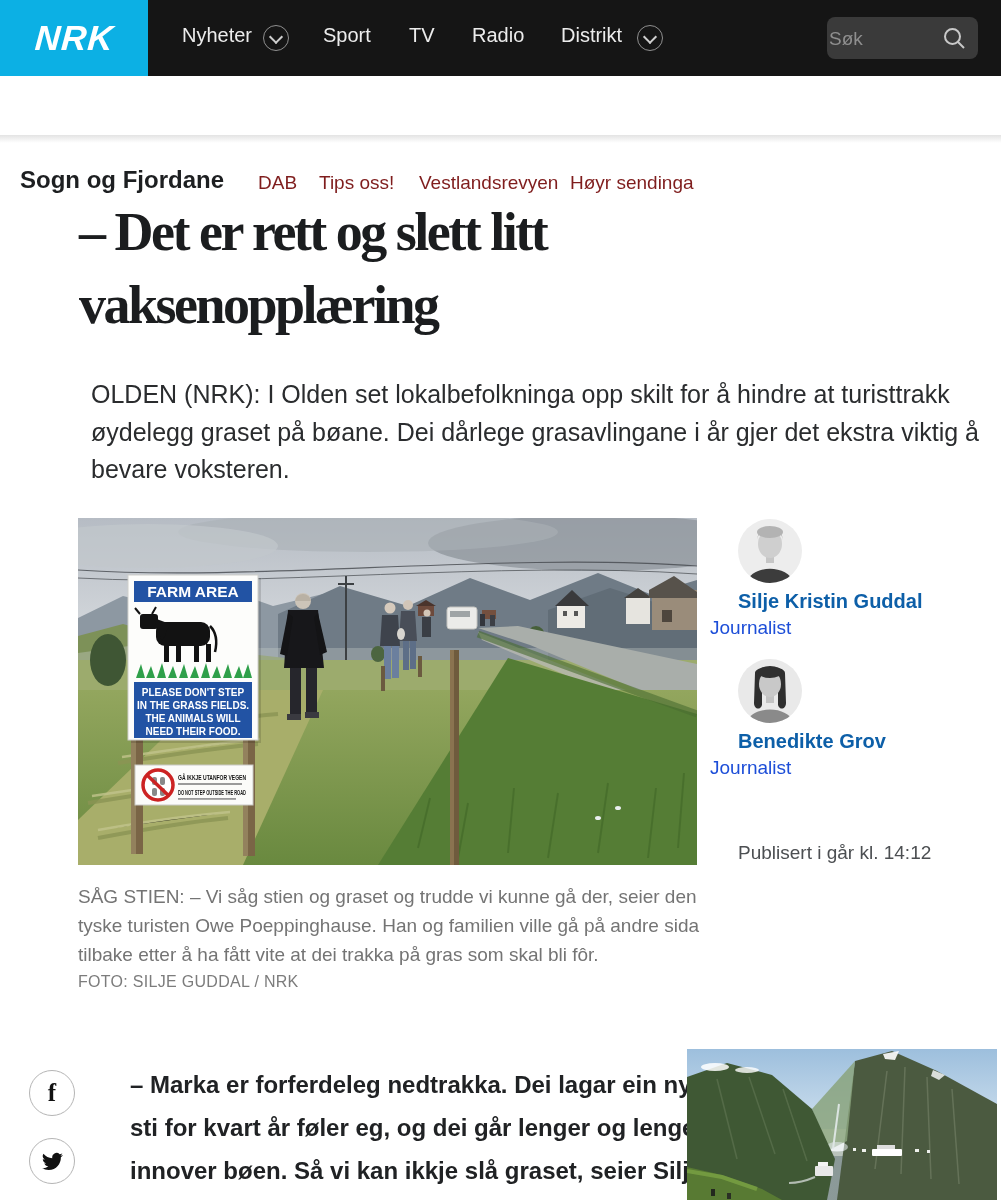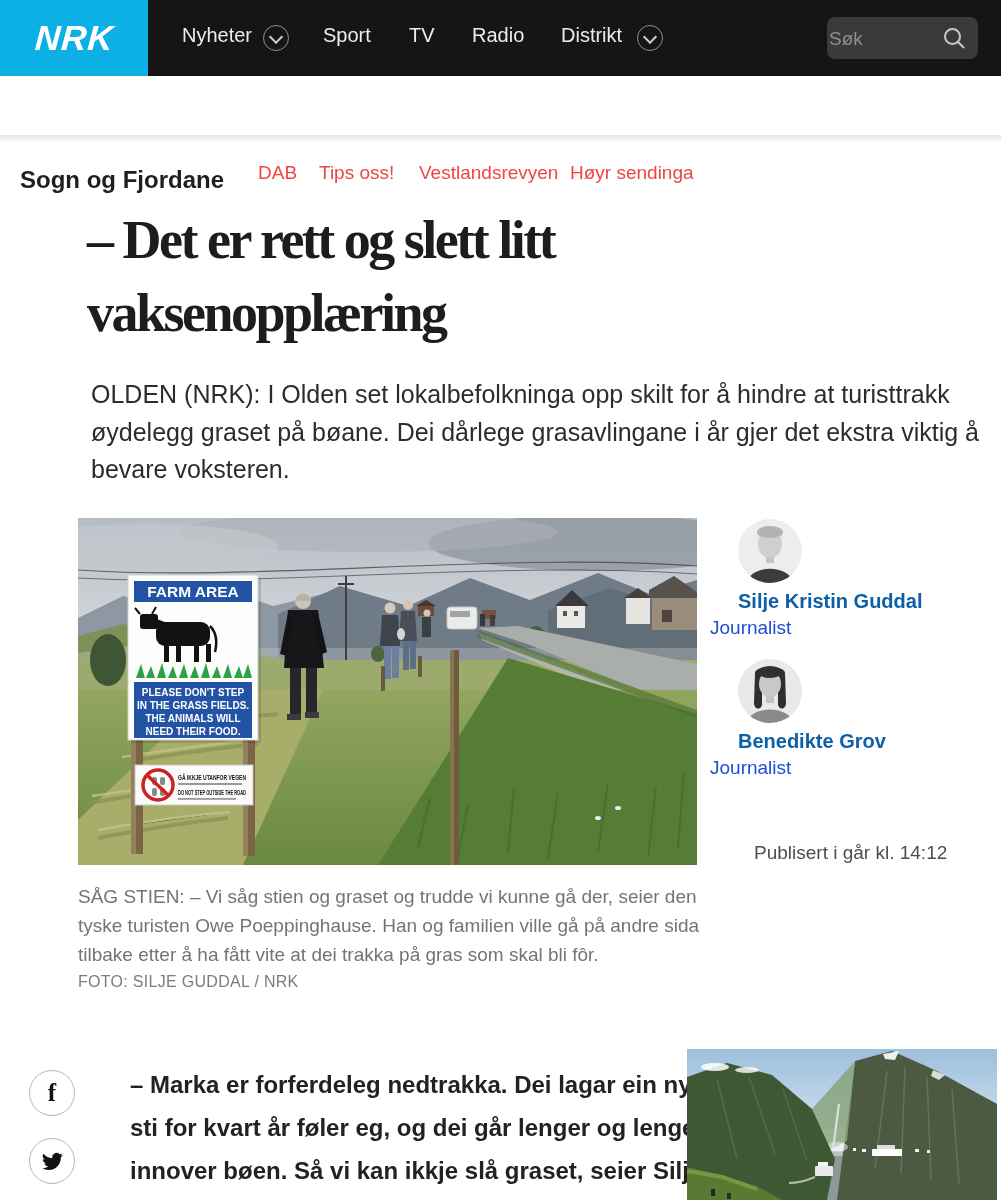--- a/index.html
+++ b/index.html
@@ -17,37 +17,37 @@
   .chevGlyph{width:8px;height:8px;border-right:2px solid #cfcfcf;border-bottom:2px solid #cfcfcf;transform:rotate(45deg);margin-top:6px;}
   .searchBox{left:827px;top:17px;width:151px;height:42px;background:#3a3a3a;border-radius:8px;}
   .searchBox input{position:absolute;left:0;top:0;width:110px;height:42px;background:transparent;border:none;outline:none;
                    color:#d2d2d2;font-size:19px;font-family:"Liberation Sans",sans-serif;}
   .searchBox input::placeholder{color:#8f8f8f;}
   .searchIcon{position:absolute;right:10px;top:8px;cursor:pointer;}
 
   
   .subheader{left:0;top:76px;width:1001px;height:59px;background:#fff;}
   .subTitle{left:20px;top:90px;font-size:24px;font-weight:700;color:#1d1f21;cursor:pointer;}
-  .subLink{top:86px;font-size:19px;color:#ef4444;cursor:pointer;text-align:center;}
+  .subLink{top:96px;font-size:19px;color:#7f1d1d;cursor:pointer;text-align:center;}
   .subShadow{left:0;top:135px;width:1001px;height:8px;background:linear-gradient(#e3e3e3,#ffffff);}
 
   
   .headline{left:75px;top:192px;width:690px;font-family:"Liberation Serif",serif;font-weight:700;
             font-size:54px;line-height:1.36;letter-spacing:-2.5px;color:#1b1d1f;}
   .lead{left:75px;top:360px;width:915px;font-size:25px;line-height:1.5;color:#2a2c2e;}
 
   .mainPhoto{left:78px;top:518px;width:619px;height:347px;}
   .caption{left:78px;top:882px;width:645px;font-size:19px;line-height:29px;color:#747474;}
   .credit{left:78px;top:973px;font-size:16px;color:#7c7c7c;letter-spacing:.3px;}
 
   
   .avatar{width:64px;height:64px;border-radius:50%;overflow:hidden;cursor:pointer;}
   .authName{left:738px;font-size:20px;font-weight:700;color:#0d5fa8;cursor:pointer;}
   .authRole{left:710px;font-size:19px;color:#1d4ed8;}
-  .published{left:754px;top:842px;font-size:19px;color:#4c4f52;}
+  .published{left:738px;top:842px;font-size:19px;color:#4c4f52;}
 
   
   .quote{left:130px;top:1063px;width:575px;font-size:24px;font-weight:700;line-height:43px;color:#202224;}
   .shareBtn{width:46px;height:46px;border:1px solid #b5b5b5;border-radius:50%;background:#fff;
             display:flex;align-items:center;justify-content:center;cursor:pointer;box-sizing:border-box;}
   .fGlyph{font-size:25px;font-weight:700;color:#111;font-family:"Liberation Serif",serif;}
 
   .fjord{left:687px;top:1049px;width:310px;height:151px;}
 </style>
 </head>
@@ -91,21 +91,21 @@
 
   <div class="abs subheader">
     <span class="abs subTitle">Sogn og Fjordane</span>
     <span class="abs subLink" style="left:258px">DAB</span>
     <span class="abs subLink" style="left:319px">Tips oss!</span>
     <span class="abs subLink" style="left:419px">Vestlandsrevyen</span>
     <span class="abs subLink" style="left:570px">Høyr sendinga</span>
   </div>
   <div class="abs subShadow"></div>
 
-  <h1 class="abs headline" style="margin:12px">– Det er rett og slett litt vaksenopplæring</h1>
+  <h1 class="abs headline" style="margin:4px">– Det er rett og slett litt vaksenopplæring</h1>
   <p class="abs lead" style="margin:16px">OLDEN (NRK): I Olden set lokalbefolkninga opp skilt for å hindre at turisttrakk øydelegg graset på bøane. Dei dårlege grasavlingane i år gjer det ekstra viktig å bevare voksteren.</p>
 
   <svg class="abs mainPhoto" viewBox="0 0 619 347" preserveAspectRatio="none">
     <defs>
       <linearGradient id="sky" x1="0" y1="0" x2="0" y2="1">
         <stop offset="0" stop-color="#b6bcc4"></stop>
           <stop offset="1" stop-color="#e3e6e8"></stop>
       </linearGradient>
       <linearGradient id="grassMain" x1="0" y1="0" x2="0" y2="1">
         <stop offset="0" stop-color="#93a65e"></stop>

